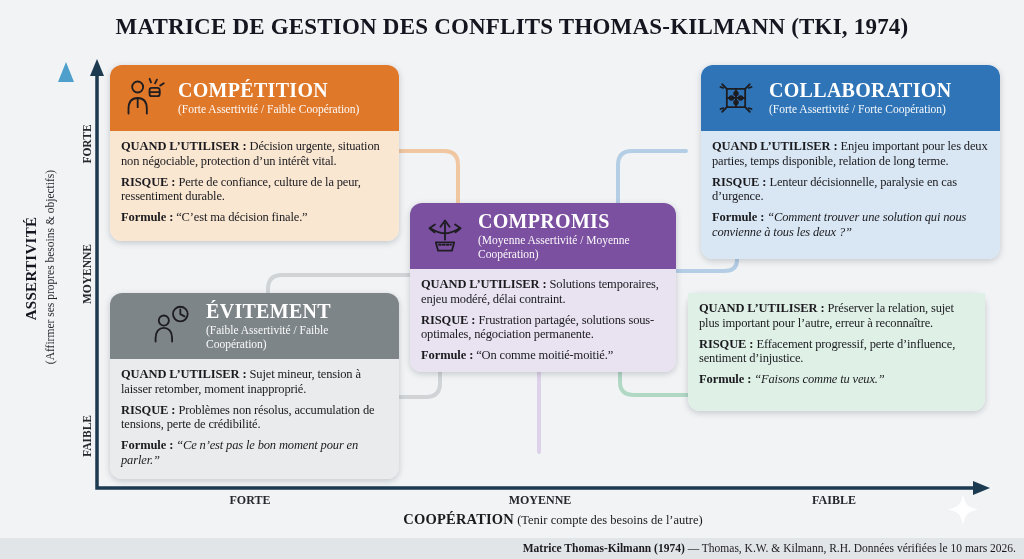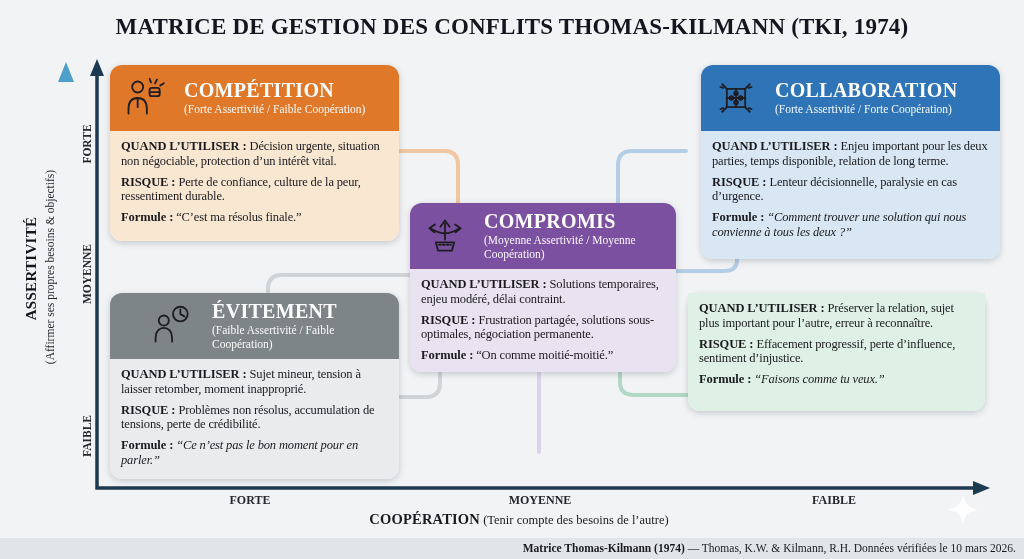--- a/index.html
+++ b/index.html
@@ -10,21 +10,21 @@
     color:#1b1b1f;
   }
   .page-title{
     position:absolute;top:14px;left:0;width:100%;text-align:center;
     font-size:23px;font-weight:bold;color:#15151f;letter-spacing:.2px;white-space:nowrap;
   }
   svg.decor{position:absolute;left:0;top:0;z-index:1;}
   
   .card{position:absolute;z-index:2;border-radius:12px;
         box-shadow:0 2px 6px rgba(40,50,60,.22);}
-  .card-header{display:flex;align-items:center;gap:16px;padding:7px 12px 7px 12px;
+  .card-header{display:flex;align-items:center;gap:10px;padding:7px 12px 7px 12px;
                border-radius:12px 12px 0 0;min-height:52px;}
   .card-icon{flex:0 0 auto;width:46px;height:46px;display:flex;align-items:center;justify-content:center;}
   .card-icon svg{stroke:#1d1d22;fill:none;stroke-width:2;stroke-linecap:round;stroke-linejoin:round;}
   .card-title{font-size:20px;font-weight:bold;color:#ffffff;letter-spacing:.3px;line-height:1.05;}
   .card-subtitle{font-size:11.5px;color:rgba(255,255,255,.96);line-height:1.15;margin-top:2px;}
   .card-body{padding:8px 10px 9px 11px;border-radius:0 0 12px 12px;
              font-size:12.5px;line-height:1.18;letter-spacing:-0.15px;}
   .card-body p{margin:0 0 6px 0;}
   .card-body p:last-child{margin-bottom:0;}
   .card-body b{letter-spacing:-0.1px;}
@@ -48,21 +48,21 @@
   
   .vtext{position:absolute;z-index:2;text-align:center;transform:rotate(-90deg);white-space:nowrap;}
   .yaxis-title{left:-119px;top:260px;width:300px;font-size:15px;font-weight:bold;color:#15151f;letter-spacing:.3px;}
   .yaxis-sub{left:-100px;top:261px;width:300px;font-size:11.5px;color:#26262c;}
   .ytick{width:160px;font-size:11.5px;color:#26262c;font-weight:bold;}
   #ytick-0{left:7px;top:138px;}
   #ytick-1{left:7px;top:268px;}
   #ytick-2{left:7px;top:430px;}
   .xtick{position:absolute;z-index:2;transform:translateX(-50%);font-size:12px;color:#26262c;font-weight:bold;top:493px;}
   #xtick-0{left:250px;} #xtick-1{left:540px;} #xtick-2{left:834px;}
-  .xaxis-title{position:absolute;z-index:2;left:519px;top:511px;transform:translateX(-50%);
+  .xaxis-title{position:absolute;z-index:2;left:553px;top:511px;transform:translateX(-50%);
                white-space:nowrap;font-size:12.5px;color:#1b1b1f;}
   .xaxis-title b{font-size:14.5px;letter-spacing:.2px;}
   
   .footer{position:absolute;z-index:3;left:0;bottom:0;width:1024px;height:21px;background:#e2e5e8;
           font-size:11.5px;color:#1b1b1f;text-align:right;line-height:21px;
           padding-right:8px;box-sizing:border-box;}
 </style>
 </head>
 <body>
 
@@ -129,21 +129,21 @@
         </svg>
       </span>
       <div class="card-head-text">
         <div class="card-title">COMPÉTITION</div>
         <div class="card-subtitle">(Forte Assertivité / Faible Coopération)</div>
       </div>
     </div>
     <div class="card-body bd-orange">
       <p><b>QUAND L’UTILISER :</b> <span>Décision urgente, situation non négociable, protection d’un intérêt vital.</span></p>
       <p><b>RISQUE :</b> <span>Perte de confiance, culture de la peur, ressentiment durable.</span></p>
-      <p><b>Formule :</b> <span>“C’est ma résolus finale.”</span></p>
+      <p><b>Formule :</b> <span>“C’est ma décision finale.”</span></p>
     </div>
   </div>
 
   <div class="card" id="card-collaboration">
     <div class="card-header hd-blue">
       <span class="card-icon">
         <svg width="44" height="44" viewBox="0 0 48 48">
           <rect x="14" y="14" width="10" height="10"></rect>
           <rect x="24" y="14" width="10" height="10"></rect>
           <rect x="14" y="24" width="10" height="10"></rect>

